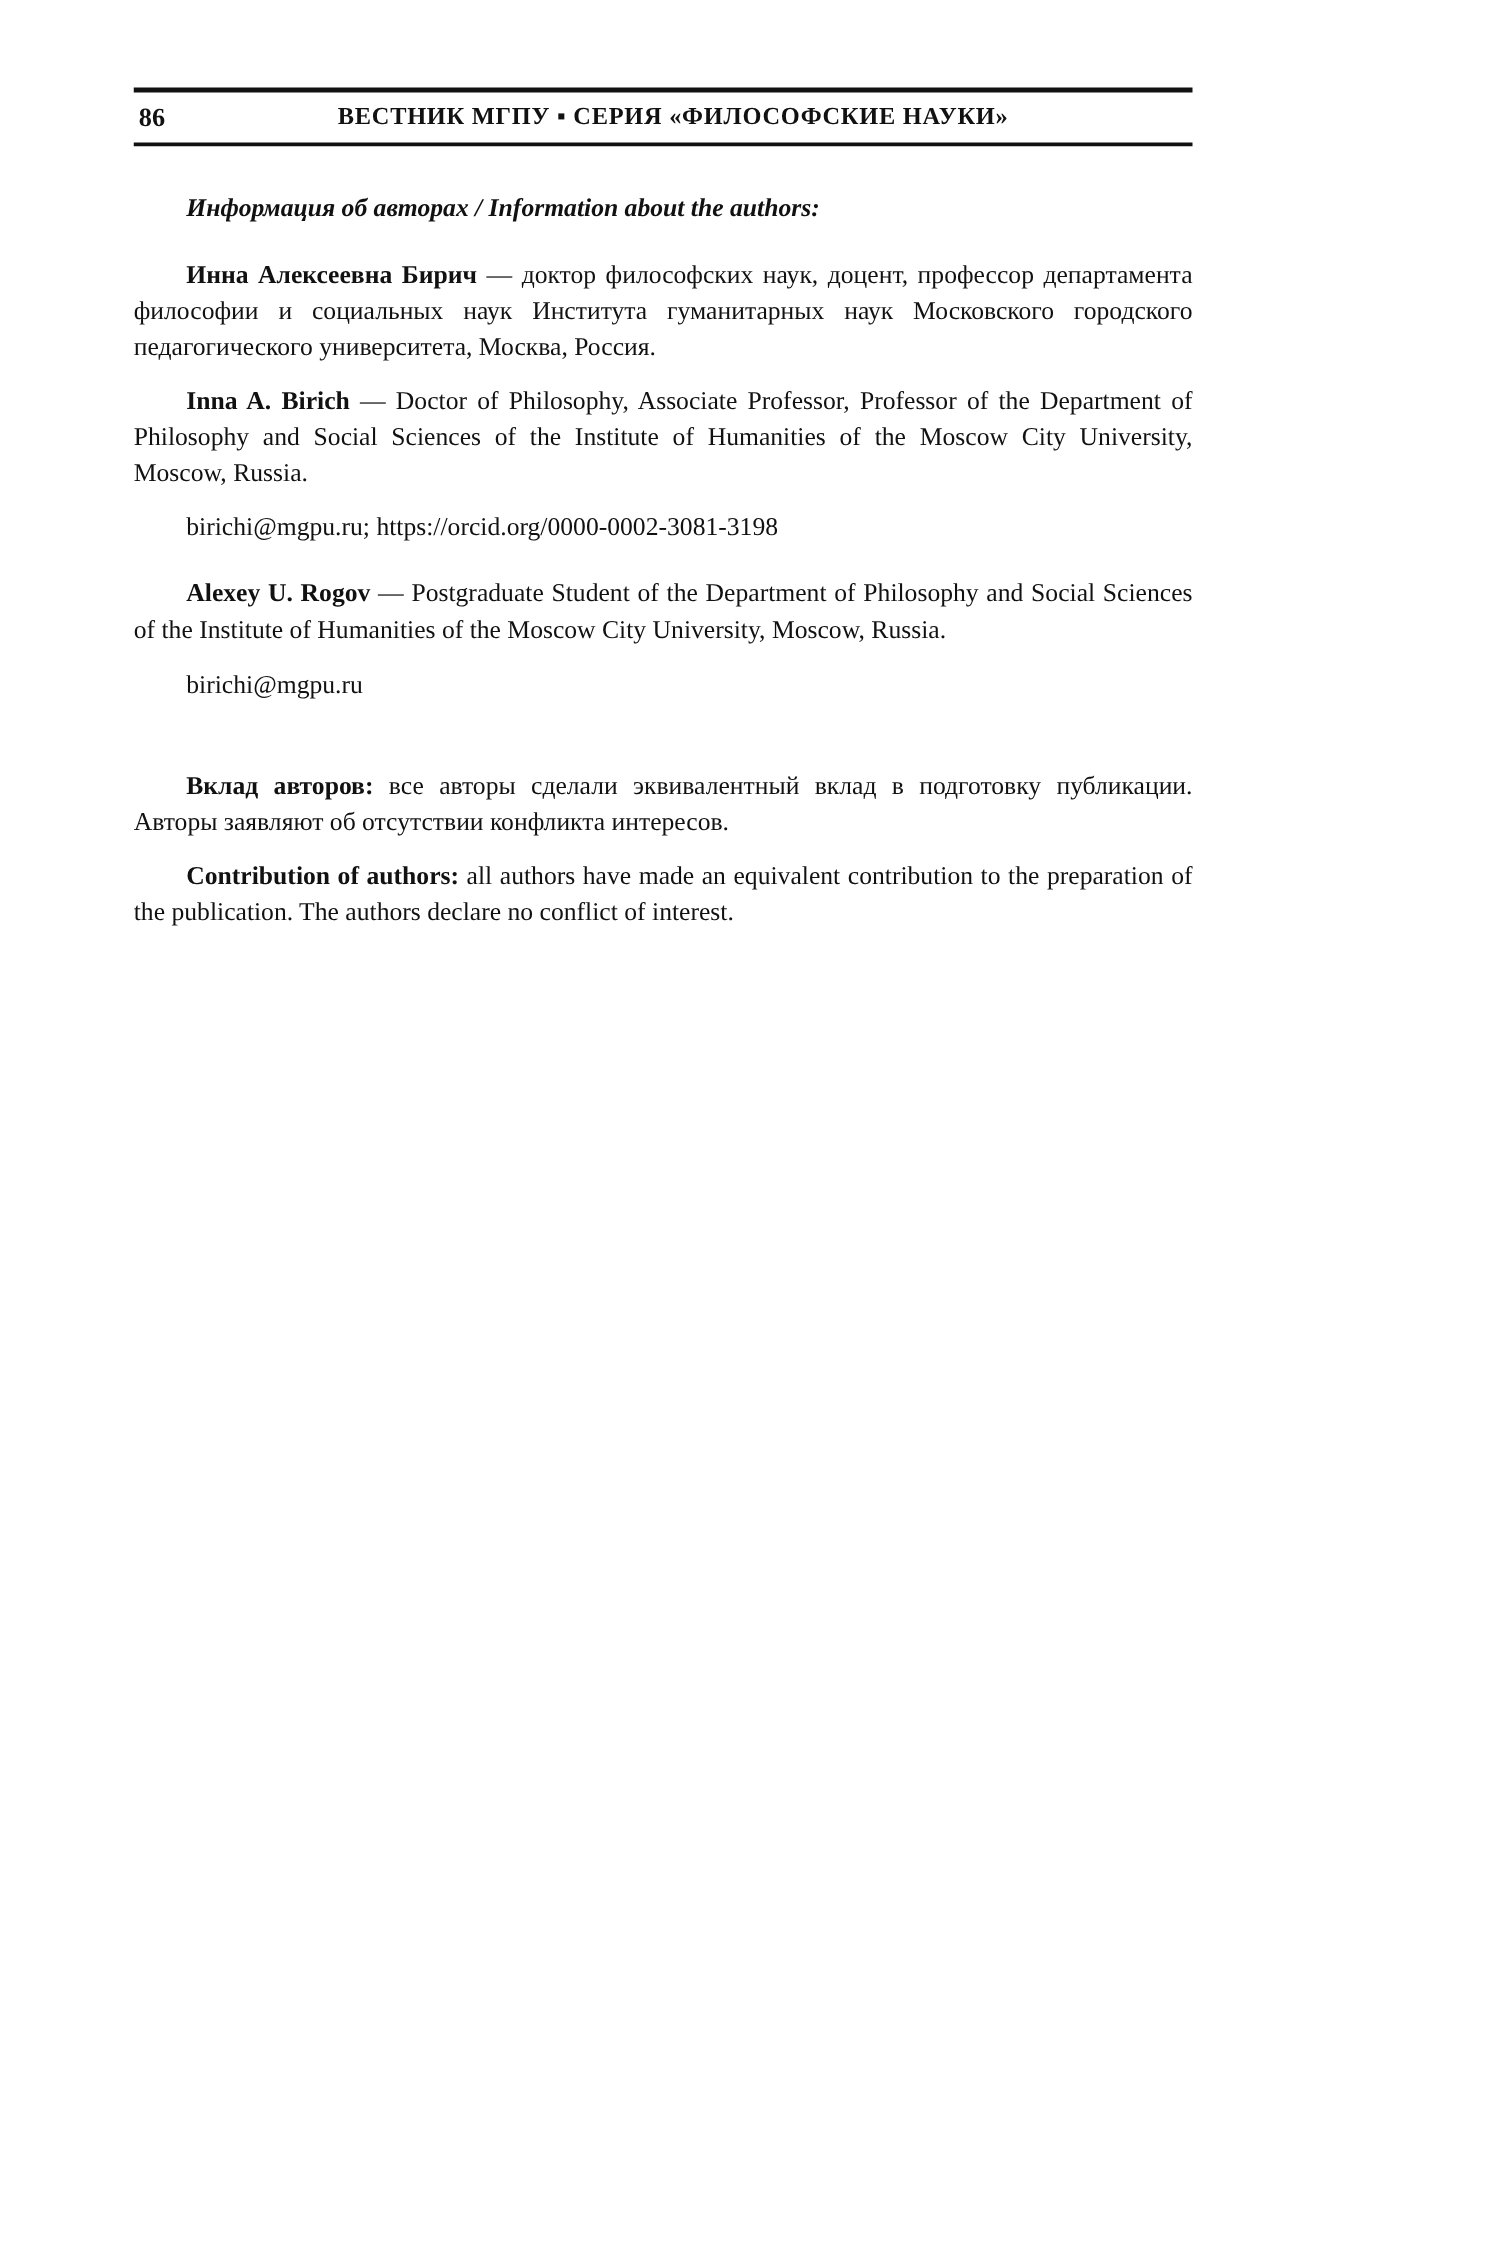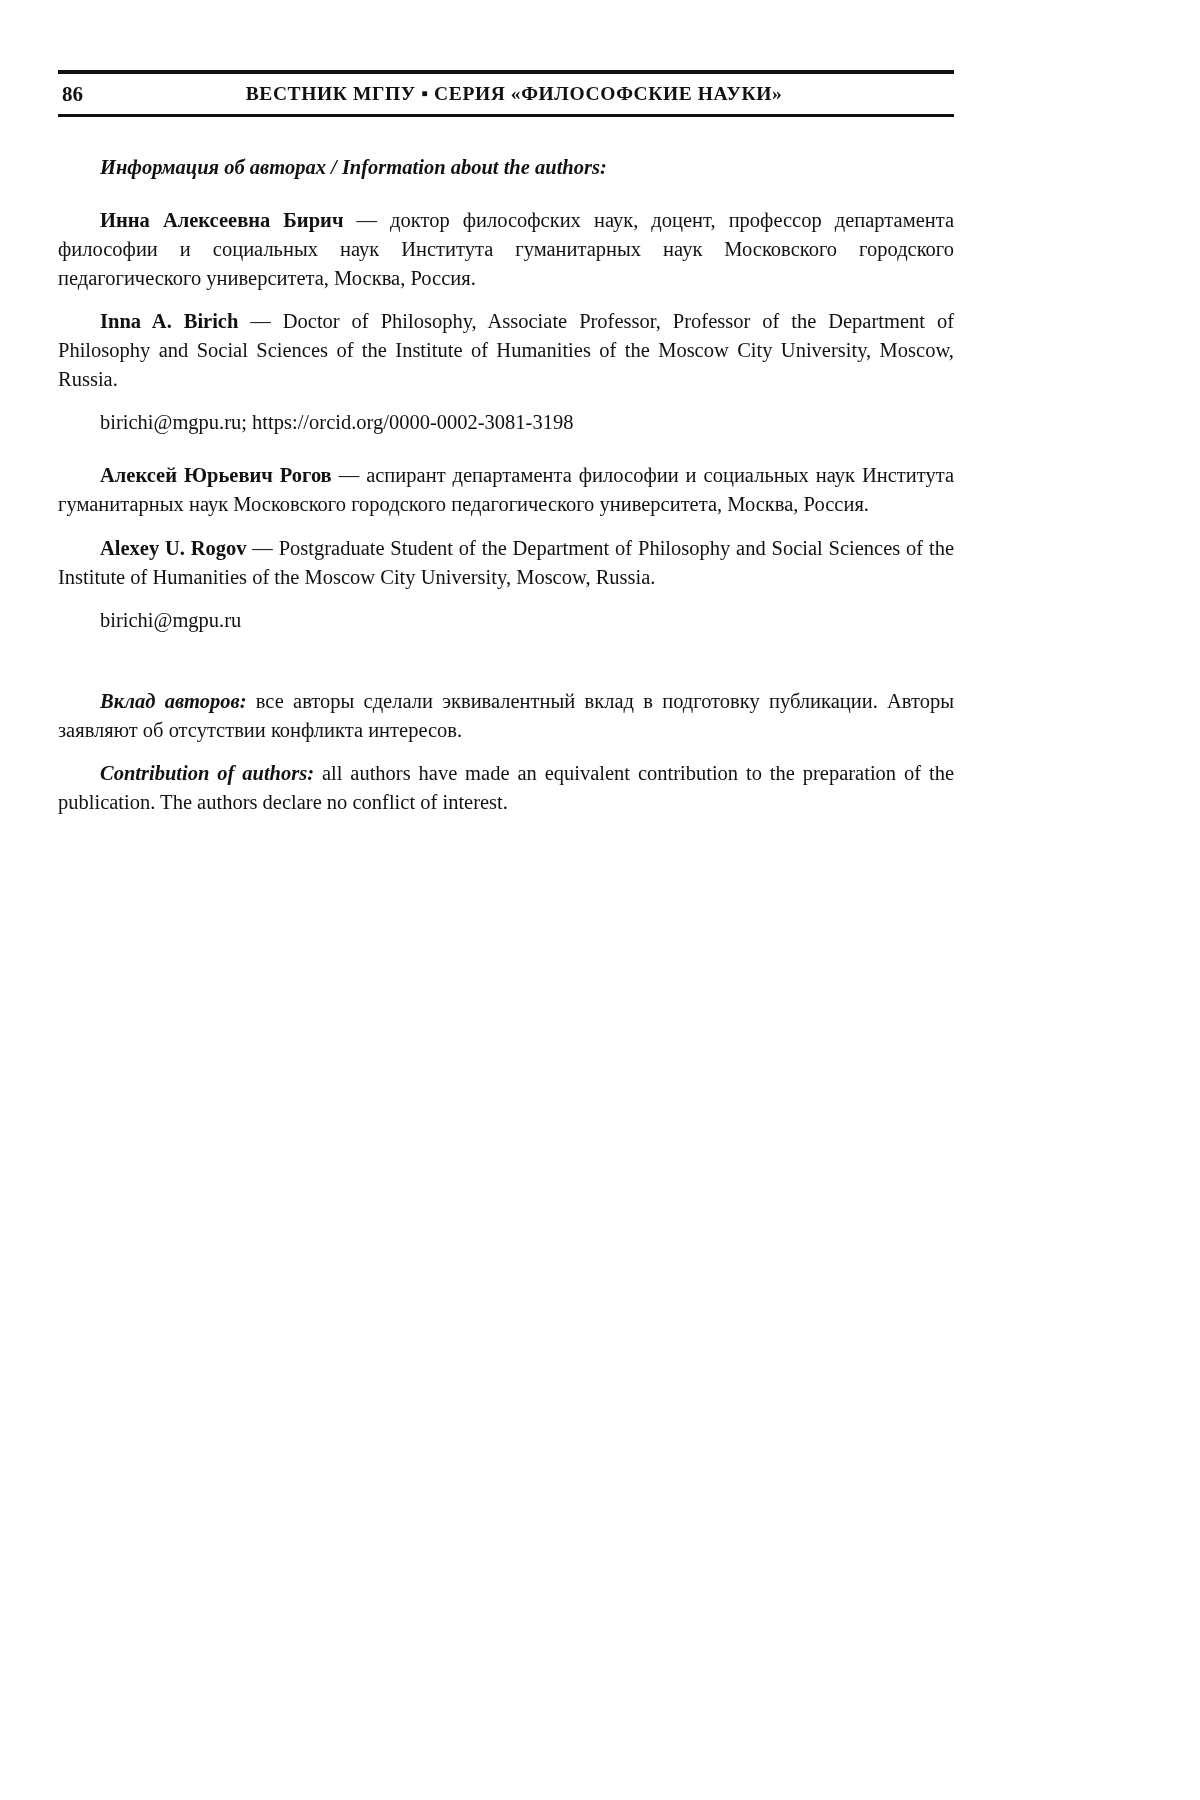--- a/index.html
+++ b/index.html
@@ -7,21 +7,21 @@
   body {
     width: 1200px;
     height: 1800px;
     font-family: "Liberation Serif", serif;
     color: #111111;
     position: relative;
   }
   .page {
     width: 1200px;
     height: 1276px;
-    padding: 70px 246px 40px 58px;
+    padding: 70px 246px 40px 107px;
   }
   
   .page-header { margin-bottom: 36px; }
   .rule-thick { height: 4px; background: #111111; }
   .rule-thin { height: 2.5px; background: #111111; }
   .header-row {
     position: relative;
     height: 40px;
     display: flex;
     align-items: center;
@@ -50,21 +50,21 @@
     text-indent: 42px;
     margin-bottom: 14px;
   }
   .section-heading {
     font-weight: bold;
     font-style: italic;
     text-indent: 42px;
     margin-bottom: 24px;
   }
   .name { font-weight: bold; }
-  .lead-bi { font-weight: bold; font-style: italic; }
+  .lead-bi { font-weight: bold; }
   .contact {
     text-indent: 42px;
     text-align: left;
     margin-bottom: 24px;
   }
   .author-block { margin-top: 4px; }
   .contribution-block { margin-top: 52px; }
 </style>
 </head>
 <body>
@@ -84,21 +84,20 @@
 
     <p class="section-heading">Информация об авторах / Information about the authors:</p>
 
     <div class="author-block">
       <p class="para"><b class="name">Инна Алексеевна Бирич</b><span> — доктор философских наук, доцент, профессор департамента философии и социальных наук Института гуманитарных наук Московского городского педагогического университета, Москва, Россия.</span></p>
       <p class="para"><b class="name">Inna A. Birich</b><span> — Doctor of Philosophy, Associate Professor, Professor of the Department of Philosophy and Social Sciences of the Institute of Humanities of the Moscow City University, Moscow, Russia.</span></p>
       <p class="contact">birichi@mgpu.ru; https://orcid.org/0000-0002-3081-3198</p>
     </div>
 
     <div class="author-block">
-      <p class="para"><b class="name">Алексей Юрьевич Рогов</b><span> — аспирант департамента философии и социальных наук Института гуманитарных наук Московского городского педагогического университета, Москва, Россия.</span></p>
       <p class="para"><b class="name">Alexey U. Rogov</b><span> — Postgraduate Student of the Department of Philosophy and Social Sciences of the Institute of Humanities of the Moscow City University, Moscow, Russia.</span></p>
       <p class="contact">birichi@mgpu.ru</p>
     </div>
 
     <div class="contribution-block">
       <p class="para"><span class="lead-bi">Вклад авторов:</span><span> все авторы сделали эквивалентный вклад в подготовку публикации. Авторы заявляют об отсутствии конфликта интересов.</span></p>
       <p class="para"><span class="lead-bi">Contribution of authors:</span><span> all authors have made an equivalent contribution to the preparation of the publication. The authors declare no conflict of interest.</span></p>
     </div>
 
   </main>

